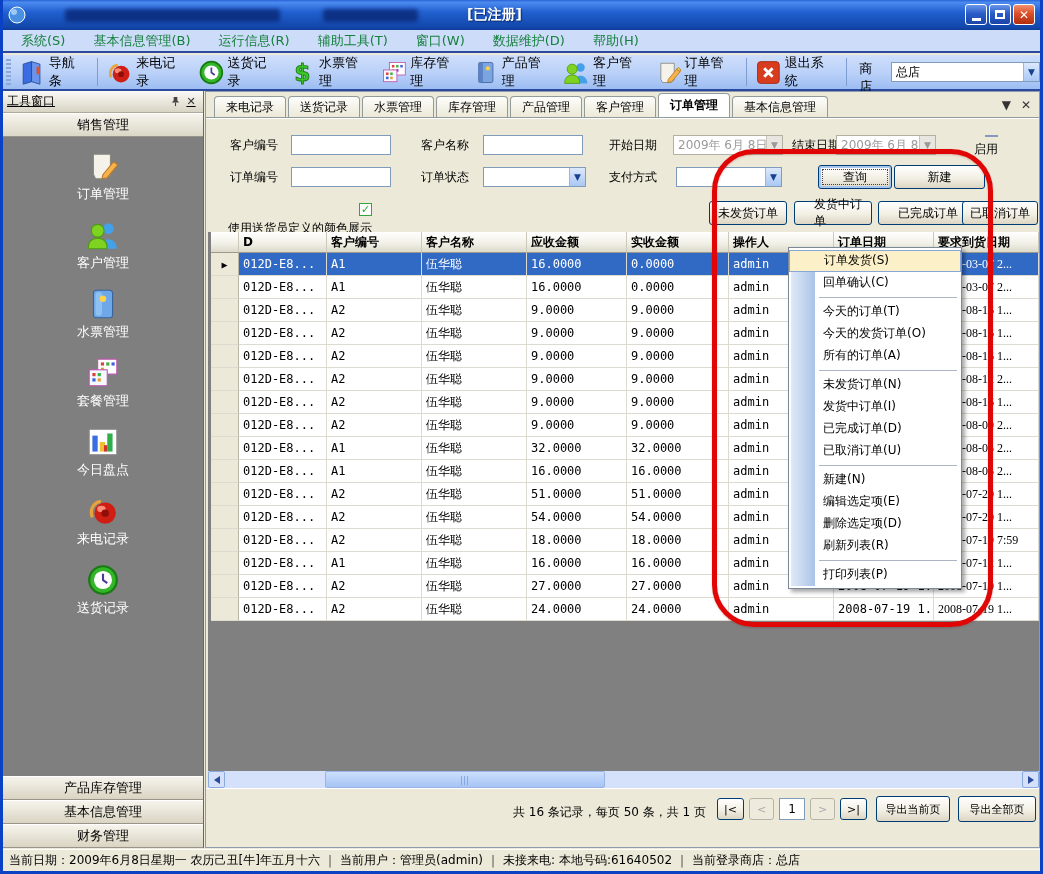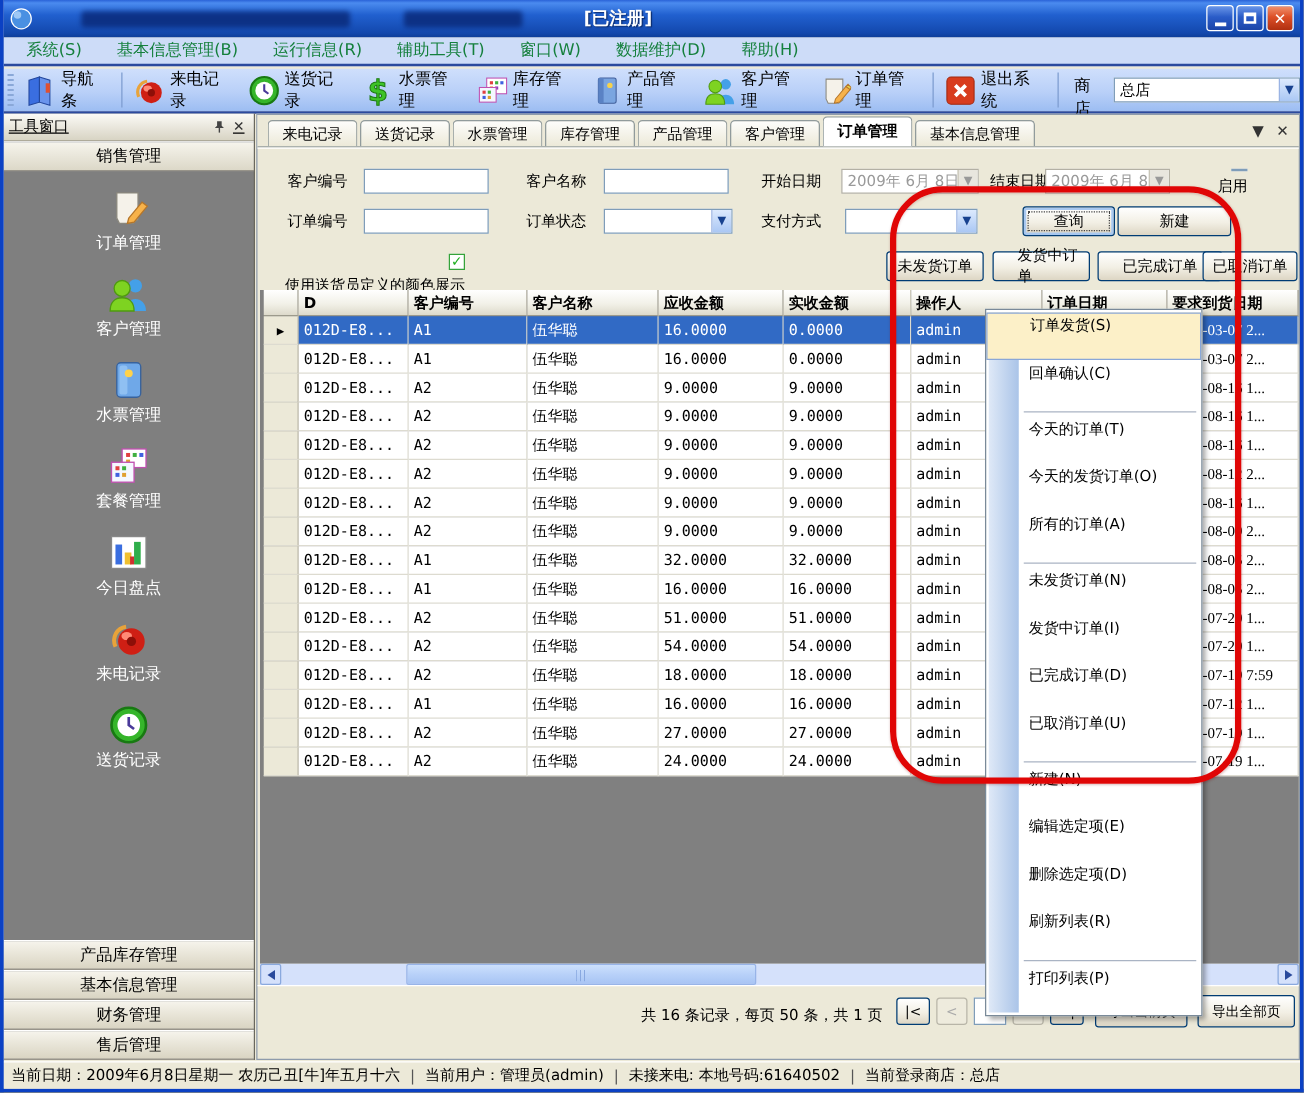--- a/index.html
+++ b/index.html
@@ -128,21 +128,21 @@
   .statusbar { position:absolute; left:0; top:849px; width:1037px; height:22px; background:#ece9d8; border-top:1px solid #fff;
     display:flex; align-items:center; font-size:12px; padding-left:6px; color:#000; }
   .statusbar .seg { white-space:nowrap; }
   .statusbar .sep { margin:0 8px; color:#555; }
 
   
   .ctx-menu { position:absolute; left:785px; top:247px; width:174px; background:#fff; border:1px solid #7a8a99;
     box-shadow:3px 3px 4px rgba(0,0,0,.35); padding:2px 0; z-index:50; }
   .ctx-menu:before { content:""; position:absolute; left:2px; top:2px; bottom:2px; width:24px;
     background:linear-gradient(90deg,#dfe9f7,#aac4e8); }
-  .mi { position:relative; height:38px; line-height:21px; font-size:12px; padding-left:34px; color:#000; cursor:default; }
+  .mi { position:relative; height:22px; line-height:21px; font-size:12px; padding-left:34px; color:#000; cursor:default; }
   .mi.hl { background:#fcf0c8; border:1px solid #89a7d8; line-height:19px; }
   .msep { position:relative; height:7px; }
   .msep:after { content:""; position:absolute; left:30px; right:4px; top:3px; height:1px; background:#aab4c4; }
 
   
   .annotation { position:absolute; left:709px; top:149px; width:281px; height:478px; border:5px solid #e00606;
     border-radius:42px; z-index:90; pointer-events:none; box-shadow:0 1px 2px rgba(120,0,0,.25), inset 0 1px 2px rgba(120,0,0,.2); }
 
   .dollar { font-weight:bold; }
 </style>
@@ -351,21 +351,20 @@
             <path d="M16 10v6l4 3" stroke="#4a3a9a" stroke-width="2" fill="none"></path>
           </svg>
         <span>送货记录</span>
       </div>
     </div>
     <div class="side-bottom">
 
     <div class="side-btn">产品库存管理</div>
         <div class="side-btn">基本信息管理</div>
         <div class="side-btn">财务管理</div>
-        <div class="side-btn">售后管理</div>
       </div>
   </div>
 
   <div class="main">
 
     <div class="tabstrip">
       <div style="display:flex; align-items:flex-end;">
 
       <div class="tab">来电记录</div>
           <div class="tab">送货记录</div>

